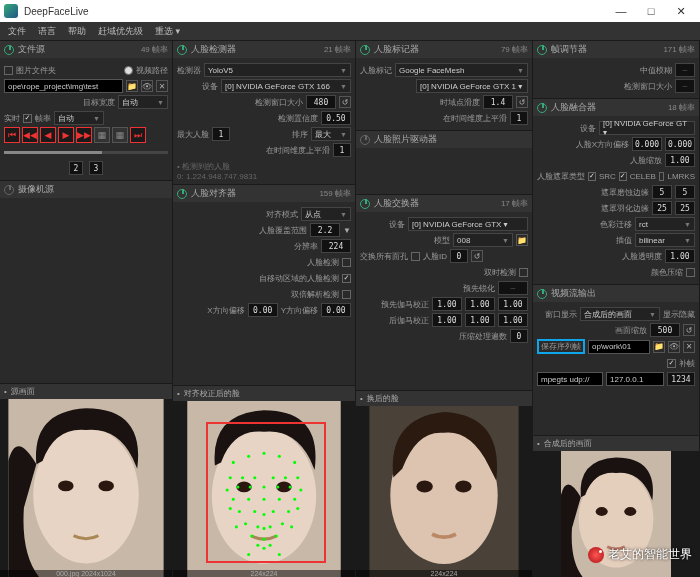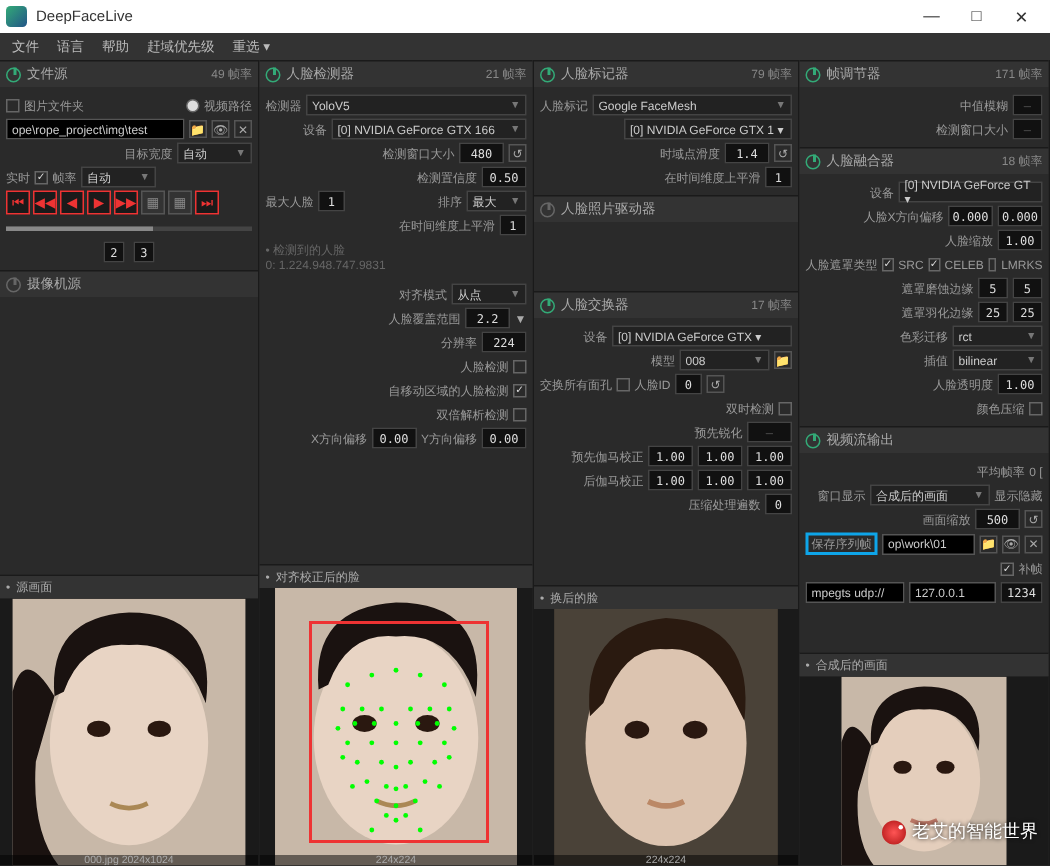--- a/index.html
+++ b/index.html
@@ -187,20 +187,25 @@
             <span>最大</span>
             <span class="arr">▼</span>
           </div>
         </div>
       <div class="row r">
           <span class="label">在时间维度上平滑</span>
           <div class="numbox" style="min-width:18px">1</div>
         </div>
       <div class="info" style="margin-top:4px">• 检测到的人脸</div>
       <div class="info">0: 1.224.948.747.9831</div>
+    </div>
+    <div class="panel-hdr">
+      <span class="power"></span>
+      <span class="hdr-title">人脸对齐器</span>
+      <span class="hdr-rate">159 帧率</span>
     </div>
     <div class="panel-body" style="flex:1">
       <div class="row r">
           <span class="label">对齐模式</span>
           <div class="sel" style="width:50px">
             <span>从点</span>
             <span class="arr">▼</span>
           </div>
         </div>
       <div class="row r">
@@ -477,24 +482,20 @@
           <span class="label">颜色压缩</span>
           <span class="chkbox"></span>
         </div>
     </div>
     <div class="panel-hdr">
       <span class="power"></span>
       <span class="hdr-title">视频流输出</span>
     </div>
     <div class="panel-body" style="flex:1">
       <div class="row r">
-          <span class="label">平均帧率</span>
-          <span class="label">0 [</span>
-        </div>
-      <div class="row r">
           <span class="label">窗口显示</span>
           <div class="sel" style="width:80px">
             <span>合成后的画面</span>
             <span class="arr">▼</span>
           </div>
           <span class="label">显示隐藏</span>
         </div>
       <div class="row r">
           <span class="label">画面缩放</span>
           <div class="numbox">500</div>

